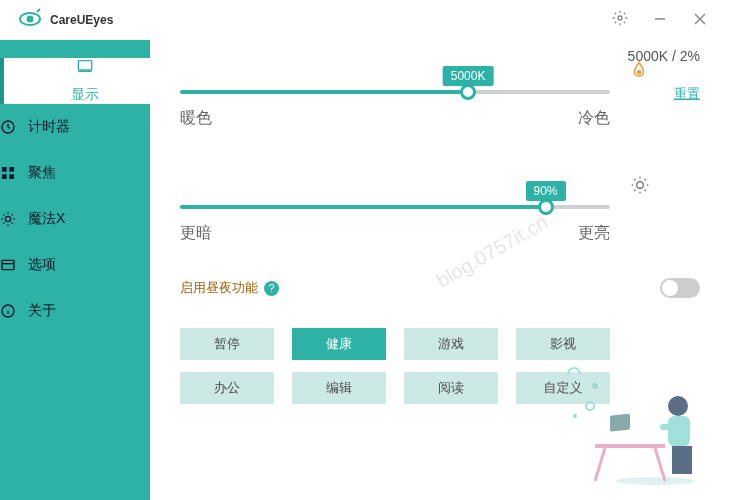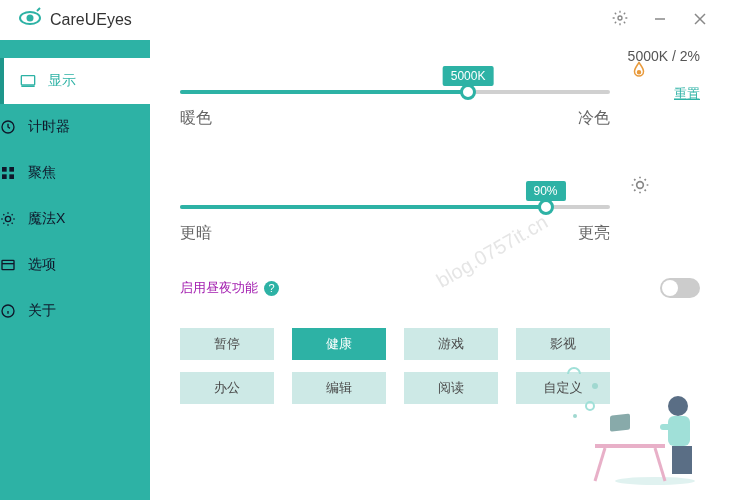--- a/index.html
+++ b/index.html
@@ -1,47 +1,47 @@
 <!DOCTYPE html>
 <html><head>
 <meta charset="utf-8">
 <style>
 * { margin: 0; padding: 0; box-sizing: border-box; font-family: "Microsoft YaHei", "Segoe UI", sans-serif; }
 body { width: 730px; height: 500px; background: #fff; display: flex; flex-direction: column; overflow: hidden; }
 
 .titlebar { height: 40px; display: flex; align-items: center; padding: 0 10px 0 18px; }
-.titlebar .logo { display: flex; align-items: center; gap: 8px; font-size: 16px; color: #333; }
+.titlebar .logo { display: flex; align-items: center; gap: 8px; font-size: 12px; color: #333; font-weight: bold; }
 .titlebar .spacer { flex: 1; }
 .titlebar .winbtn { width: 40px; height: 28px; display: flex; align-items: center; justify-content: center; color: #888; cursor: pointer; }
 
 .body { flex: 1; display: flex; }
 
 .sidebar { width: 150px; background: #2db2a5; display: flex; flex-direction: column; padding-top: 18px; }
 .side-item { height: 46px; display: flex; align-items: center; gap: 12px; color: #0f172a; font-size: 14px; cursor: pointer; }
-.side-item.active { background: #fff; color: #2db2a5; border-left: 4px solid #1e968b; padding-left: 16px; }
+.side-item.active { background: #fff; color: #2db2a5; border-left: 4px solid #1e968b; padding-left: 16px; flex-direction: column; }
 .side-icon { width: 16px; height: 16px; display: flex; align-items: center; justify-content: center; }
 
 .main { flex: 1; padding: 10px 30px 20px 30px; position: relative; }
 
 .topstatus { position: absolute; top: 8px; right: 30px; font-size: 14px; color: #555; }
 .reset { position: absolute; top: 45px; right: 30px; font-size: 13px; color: #2db2a5; text-decoration: underline; cursor: pointer; }
 
 .slider-wrap { margin-top: 40px; position: relative; width: 430px; }
 .slider-bubble { position: absolute; top: -24px; transform: translateX(-50%); background: #2db2a5; color: #fff; font-size: 12px; padding: 3px 8px; border-radius: 2px; }
 .slider-bubble::after { content: ''; position: absolute; bottom: -4px; left: 50%; transform: translateX(-50%); border: 4px solid transparent; border-top-color: #2db2a5; }
 .track { height: 4px; background: #d0d0d0; position: relative; border-radius: 2px; }
 .fill { position: absolute; left: 0; top: 0; bottom: 0; background: #2db2a5; border-radius: 2px; }
 .thumb { position: absolute; top: 50%; transform: translate(-50%, -50%); width: 16px; height: 16px; border-radius: 50%; background: #fff; border: 3px solid #2db2a5; cursor: pointer; }
 .slider-labels { display: flex; justify-content: space-between; width: 430px; margin-top: 14px; font-size: 16px; color: #666; }
 .slider-row { display: flex; align-items: center; gap: 20px; }
 .end-icon { width: 20px; color: #e89a3c; }
 .end-icon.dim { color: #888; }
 
 .toggle-row { margin-top: 34px; display: flex; align-items: center; gap: 6px; }
-.toggle-row .label { font-size: 13px; color: #a21caf; }
+.toggle-row .label { font-size: 13px; color: #a16207; }
 .help { width: 15px; height: 15px; border-radius: 50%; background: #2db2a5; color: #fff; font-size: 11px; display: flex; align-items: center; justify-content: center; cursor: pointer; }
 .switch { margin-left: auto; width: 40px; height: 20px; background: #ccc; border-radius: 10px; position: relative; cursor: pointer; }
 .switch .knob { position: absolute; left: 2px; top: 2px; width: 16px; height: 16px; background: #fff; border-radius: 50%; }
 
 .modes { margin-top: 30px; display: grid; grid-template-columns: repeat(4, 94px); gap: 12px 18px; }
 .mode-btn { height: 32px; background: #cde9e6; color: #4a4a4a; font-size: 13px; display: flex; align-items: center; justify-content: center; cursor: pointer; }
 .mode-btn.active { background: #2db2a5; color: #fff; }
 
 .desc { margin-top: 22px; font-size: 13px; color: #444; }
 

